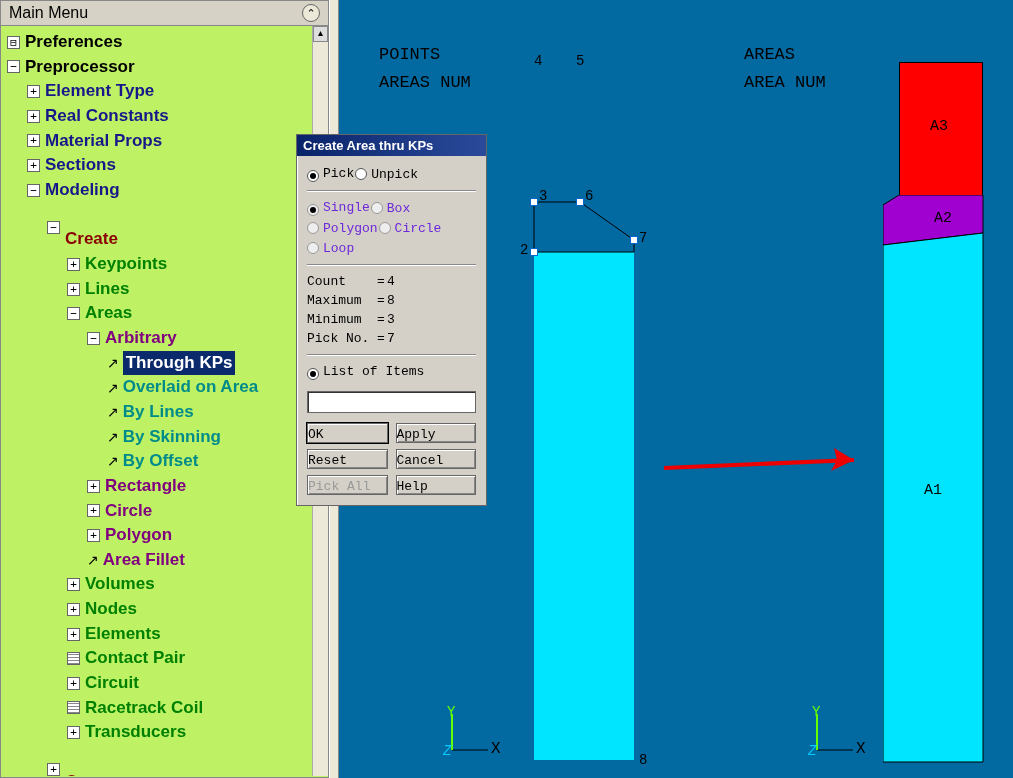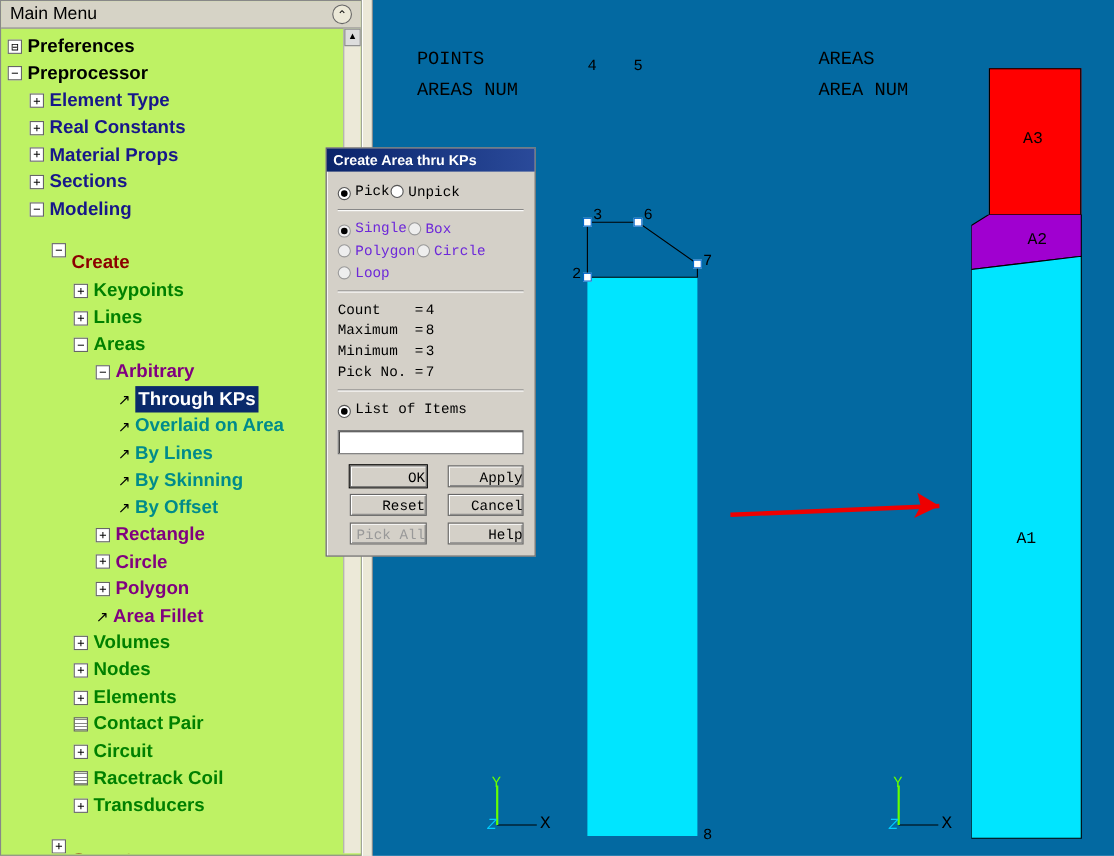--- a/index.html
+++ b/index.html
@@ -214,24 +214,23 @@
     margin-top: 8px;
   }
   .dialog .btn {
     flex: 1;
     height: 20px;
     background: #d4d0c8;
     border: 1px solid #666;
     box-shadow: 1px 1px 0 #fff inset, -1px -1px 0 #888 inset;
     font-family: "Courier New", monospace;
     font-size: 13px;
-    text-align: right;
+    text-align: left;
     line-height: 22px;
     cursor: pointer;
-    margin-left: 11px;
   }
   .dialog .btn.primary {
     box-shadow: 0 0 0 1px #000, 1px 1px 0 #fff inset;
   }
   .dialog .btn.dis {
     color: #999;
   }
 
   
   .graphics {

